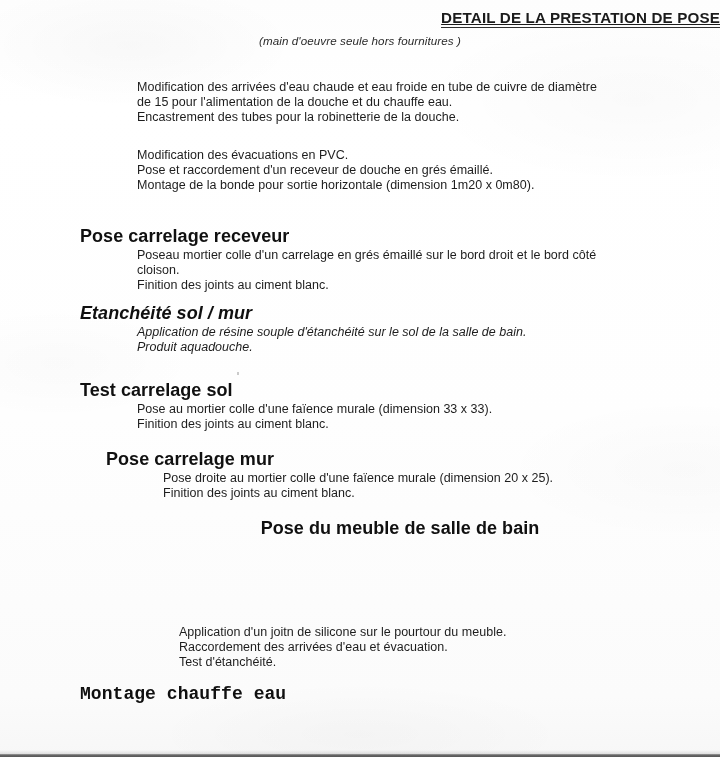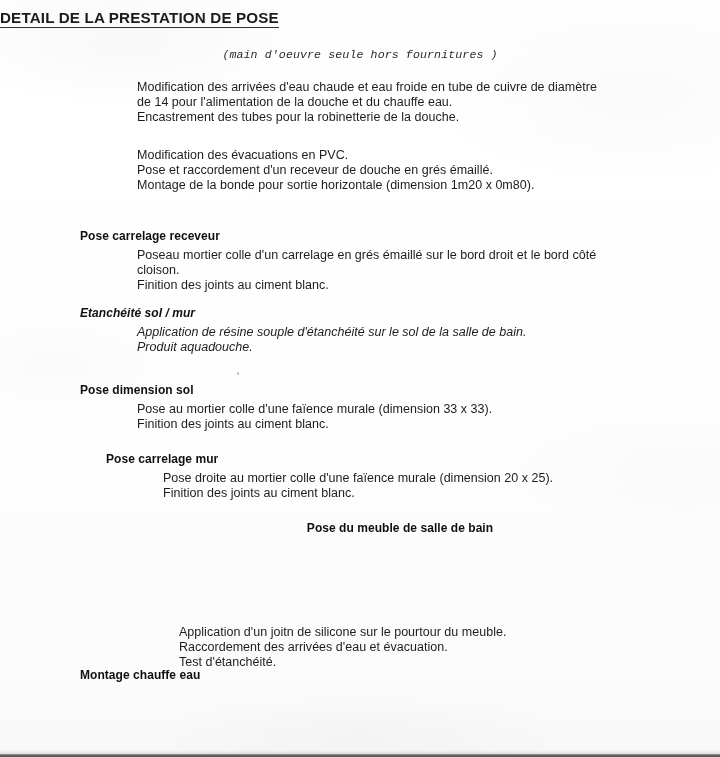--- a/index.html
+++ b/index.html
@@ -69,49 +69,49 @@
   }
 
   #content {
     position: absolute;
     inset: 0;
     padding: 0;
   }
 
   
   .doc-title {
-    text-align: left;
+    text-align: right;
     font-size: 15.2px;
     letter-spacing: 0.15px;
     color: #1b1b1b;
     margin: 9px 0 0 0;
     padding: 0 0 1px 0;
+    text-decoration: underline;
   }
   .doc-title span {
     border-bottom: 1.4px solid #303030;
     padding-bottom: 1px;
   }
   .doc-subtitle {
     text-align: center;
     font-size: 11.6px;
     font-style: italic;
     color: #2a2a2a;
-    margin: 21px 0 0 0;
+    margin: 7px 0 0 0;
     letter-spacing: 0.1px;
-    font-family: Liberation Mono, monospace;
   }
 
   
   .block {
     position: absolute;
     left: 0;
     right: 0;
   }
   .heading {
-    font-size: 12px;
+    font-size: 18px;
     font-weight: bold;
     color: #101010;
     margin-left: 80px;
     letter-spacing: 0.05px;
     line-height: 15px;
   }
   .para {
     font-size: 12.5px;
     color: #1d1d1d;
     margin-left: 137px;
@@ -130,21 +130,21 @@
 <div id="page"></div>
 
 <div id="content">
 
   <h1 class="doc-title"><span>DETAIL DE LA PRESTATION DE POSE</span></h1>
   <div class="doc-subtitle">(main d'oeuvre seule hors fournitures )</div>
 
   <div class="block" style="top:80px;">
     <div class="para">
       <span class="line">Modification des arrivées d'eau chaude et eau froide en tube de cuivre de diamètre</span>
-      <span class="line">de 14 pour l'alimentation de la douche et du chauffe eau.</span>
+      <span class="line">de 15 pour l'alimentation de la douche et du chauffe eau.</span>
       <span class="line">Encastrement des tubes pour la robinetterie de la douche.</span>
     </div>
   </div>
 
   <div class="block" style="top:148px;">
     <div class="para">
       <span class="line">Modification des évacuations en PVC.</span>
       <span class="line">Pose et raccordement d'un receveur de douche en grés émaillé.</span>
       <span class="line">Montage de la bonde pour sortie horizontale (dimension 1m20 x 0m80).</span>
     </div>
@@ -161,21 +161,21 @@
 
   <div class="block" style="top:306px;font-style:italic;">
     <div class="heading">Etanchéité sol / mur</div>
     <div class="para" style="margin-top:4px;">
       <span class="line">Application de résine souple d'étanchéité sur le sol de la salle de bain.</span>
       <span class="line">Produit aquadouche.</span>
     </div>
   </div>
 
   <div class="block" style="top:383px;">
-    <div class="heading">Pose dimension sol</div>
+    <div class="heading">Test carrelage sol</div>
     <div class="para" style="margin-top:4px;">
       <span class="line">Pose au mortier colle d'une faïence murale (dimension 33 x 33).</span>
       <span class="line">Finition des joints au ciment blanc.</span>
     </div>
   </div>
 
   <div class="block" style="top:452px;padding-left:26px;">
     <div class="heading">Pose carrelage mur</div>
     <div class="para" style="margin-top:4px;">
       <span class="line">Pose droite au mortier colle d'une faïence murale (dimension 20 x 25).</span>
@@ -188,21 +188,21 @@
   </div>
 
   <div class="block" style="top:625px;padding-left:42px;">
     <div class="para">
       <span class="line">Application d'un joitn de silicone sur le pourtour du meuble.</span>
       <span class="line">Raccordement des arrivées d'eau et évacuation.</span>
       <span class="line">Test d'étanchéité.</span>
     </div>
   </div>
 
-  <div class="block" style="top:668px;">
+  <div class="block" style="top:687px;font-family:Liberation Mono, monospace;">
     <div class="heading">Montage chauffe eau</div>
   </div>
 
 </div>
 
 <div id="speck"></div>
 <div id="bottom-edge-soft"></div>
 <div id="bottom-edge"></div>
 
 </body></html>

